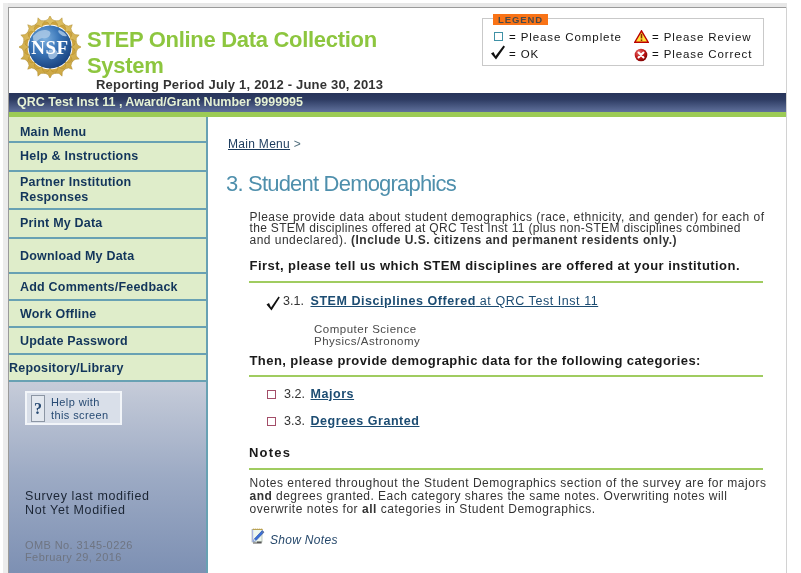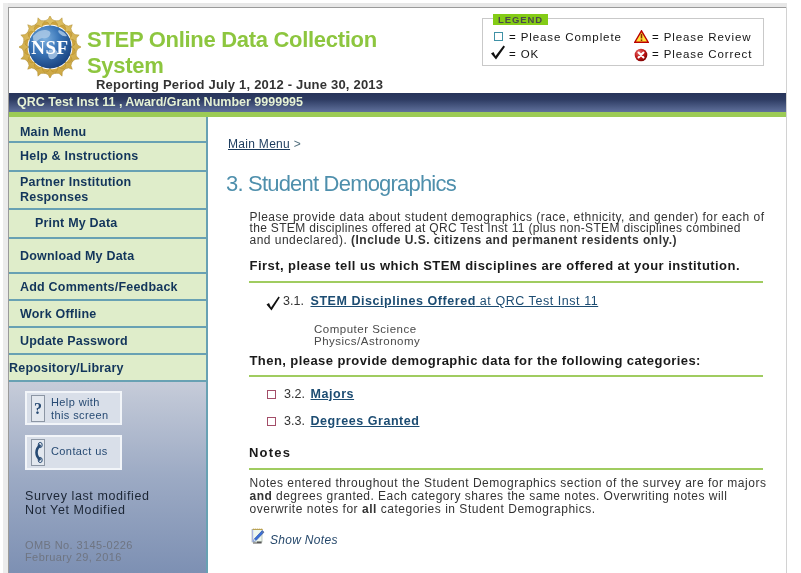--- a/index.html
+++ b/index.html
@@ -32,21 +32,21 @@
 <circle cx="31" cy="31" r="21.5" fill="url(#globe)"></circle>
 <path fill="#a9c8e6" opacity="0.85" d="M14,20 q6,-7 13,-6 q6,1 4,5 q-2,4 -8,3 q-5,2 -6,5 q-3,1 -3,-7z M30,34 q5,-2 8,1 q2,3 -1,6 q-4,4 -7,1 q-2,-5 0,-8z M40,14 q6,2 8,6 q-4,1 -7,-2 q-3,-3 -1,-4z"></path>
 <text x="31" y="38" text-anchor="middle" font-family="Liberation Serif,serif" font-weight="bold" font-size="19" fill="#ffffff" letter-spacing="0.5">NSF</text>
 </svg>
 </div>
 
 <div class="abs" style="left:87px;top:27px;font-size:22px;font-weight:bold;color:#8dc63f;line-height:26px;letter-spacing:-0.3px;">STEP Online Data Collection<br>System</div>
 <div class="abs" style="left:96px;top:76.5px;font-size:13px;font-weight:bold;color:#333;letter-spacing:0.2px;">Reporting Period July 1, 2012 - June 30, 2013</div>
 
 <div class="abs" style="left:482px;top:18px;width:280px;height:46px;border:1px solid #c9c9c9;"></div>
-<div class="abs" style="left:493px;top:14px;background:#84cc16;padding:0 5px;font-size:9.5px;font-weight:bold;color:#4a4a4a;letter-spacing:0.9px;">LEGEND</div>
+<div class="abs" style="left:493px;top:14px;background:#f97316;padding:0 5px;font-size:9.5px;font-weight:bold;color:#4a4a4a;letter-spacing:0.9px;">LEGEND</div>
 <div class="abs" style="left:494px;top:32px;width:7px;height:7px;border:1.5px solid #3f91a6;background:#fff;"></div>
 <div class="abs" style="left:509px;top:30.5px;font-size:11.5px;color:#141414;letter-spacing:0.9px;">= Please Complete</div>
 <div class="abs" style="left:634px;top:29px;"><svg width="15" height="13" viewBox="0 0 15 13">
         <path d="M7.5,0.8 L14.2,12.2 L0.8,12.2 Z" fill="#ffe13b" stroke="#bb0000" stroke-width="1.4"></path>
         <rect x="6.7" y="3.8" width="1.6" height="4.6" fill="#8a2b00"></rect>
         <rect x="6.7" y="9.4" width="1.6" height="1.6" fill="#8a2b00"></rect>
       </svg></div>
 <div class="abs" style="left:652px;top:30.5px;font-size:11.5px;color:#141414;letter-spacing:0.9px;">= Please Review</div>
 <div class="abs" style="left:490px;top:45px;"><svg width="16" height="15" viewBox="0 0 16 15">
         <path d="M1,8.5 L3.5,7 L5.5,11 L13.5,0.5 L15,1.8 L6,14.5 Z" fill="#111"></path>
@@ -69,42 +69,32 @@
 <div class="abs" style="left:17px;top:93px;height:19px;line-height:19px;font-size:12.5px;font-weight:bold;color:#e6f2d5;">QRC Test Inst 11 , Award/Grant Number 9999995</div>
 <div class="abs" style="left:692px;top:93px;height:15px;line-height:19px;font-size:12.5px;font-weight:bold;color:#fff;letter-spacing:0.5px;margin-top:47px;">LOGOUT</div>
 
 <div class="abs" style="left:9px;top:112px;width:777px;height:5px;background:#9ccb55;"></div>
 
 <div class="abs" style="left:9px;top:117px;width:197px;height:456px;border-right:2px solid #68a1b3;background:linear-gradient(180deg,#cacfdb 256px,#9caac4 360px,#7d90b3 456px);">
 <div id="menu" style="font-size:12.5px;font-weight:bold;color:#12355b;letter-spacing:0.2px;">
 <div style="box-sizing:border-box;height:26px;border-bottom:2px solid #68a1b3;background:#dfedca;display:flex;align-items:center;padding-left:11px;padding-top:6px;">Main Menu</div>
 <div style="box-sizing:border-box;height:28.5px;border-bottom:2px solid #68a1b3;background:#dfedca;display:flex;align-items:center;padding-left:11px;">Help &amp; Instructions</div>
 <div style="box-sizing:border-box;height:38px;border-bottom:2px solid #68a1b3;background:#dfedca;display:flex;align-items:center;padding-left:11px;line-height:15px;">Partner Institution<br>Responses</div>
-<div style="box-sizing:border-box;height:29.5px;border-bottom:2px solid #68a1b3;background:#dfedca;display:flex;align-items:center;padding-left:26px;">Print My Data</div>
+<div style="box-sizing:border-box;height:29.5px;border-bottom:2px solid #68a1b3;background:#dfedca;display:flex;align-items:center;padding-left:11px;">Print My Data</div>
 <div style="box-sizing:border-box;height:35px;border-bottom:2px solid #68a1b3;background:#dfedca;display:flex;align-items:center;padding-left:11px;">Download My Data</div>
 <div style="box-sizing:border-box;height:27px;border-bottom:2px solid #68a1b3;background:#dfedca;display:flex;align-items:center;padding-left:11px;">Add Comments/Feedback</div>
 <div style="box-sizing:border-box;height:27px;border-bottom:2px solid #68a1b3;background:#dfedca;display:flex;align-items:center;padding-left:11px;">Work Offline</div>
 <div style="box-sizing:border-box;height:27px;border-bottom:2px solid #68a1b3;background:#dfedca;display:flex;align-items:center;padding-left:11px;">Update Password</div>
 <div style="box-sizing:border-box;height:27px;border-bottom:2px solid #68a1b3;background:#dfedca;display:flex;align-items:center;">Repository/Library</div>
 </div>
 </div>
 
 <div class="abs" style="left:25px;top:391px;width:93px;height:30px;border:2px solid #f2f5f9;background:#d9dfe9;">
 <div class="abs" style="left:4px;top:2px;width:12px;height:25px;border:1px solid #8c96a4;background:#e3e8ef;text-align:center;"><span style="font-family:'Liberation Serif',serif;font-weight:bold;font-size:16px;color:#274a73;line-height:25px;">?</span></div>
 <div class="abs" style="left:24px;top:2.5px;font-size:11px;color:#274a73;letter-spacing:0.4px;line-height:13px;">Help with<br>this screen</div>
-</div>
-<div class="abs" style="left:25px;top:435px;width:93px;height:30.5px;border:2px solid #f2f5f9;background:#d9dfe9;">
-<div class="abs" style="left:4px;top:2px;width:12px;height:25px;border:1px solid #8c96a4;background:#e3e8ef;">
-<svg width="12" height="25" viewBox="0 0 12 25">
-          <path d="M8.5,5 q-4,3 -4,7.5 q0,4.5 4,7.5" fill="none" stroke="#274a73" stroke-width="2.6"></path>
-          <ellipse cx="8.2" cy="5" rx="2" ry="2.6" fill="none" stroke="#274a73" stroke-width="1"></ellipse>
-          <ellipse cx="8.2" cy="20" rx="2" ry="2.6" fill="none" stroke="#274a73" stroke-width="1"></ellipse>
-        </svg>
-</div>
-<div class="abs" style="left:24px;top:8px;font-size:11px;color:#274a73;letter-spacing:0.4px;">Contact us</div>
 </div>
 <div class="abs" style="left:25px;top:489px;font-size:12.5px;color:#1b2534;line-height:14px;letter-spacing:0.6px;">Survey last modified<br>Not Yet Modified</div>
 <div class="abs" style="left:25px;top:539px;font-size:11px;color:#6f7582;line-height:12px;letter-spacing:0.4px;">OMB No. 3145-0226<br>February 29, 2016</div>
 
 <div class="abs" style="left:228px;top:137px;font-size:12px;color:#54707e;letter-spacing:0.3px;"><a style="color:#1b3a5c;">Main Menu</a> &gt;</div>
 <div class="abs" style="left:226px;top:171px;font-size:22px;color:#4e8fac;letter-spacing:-0.8px;">3. Student Demographics</div>
 
 <div class="abs" style="left:249.5px;top:211.5px;font-size:12px;line-height:11.9px;color:#333;letter-spacing:0.48px;">Please provide data about student demographics (race, ethnicity, and gender) for each of<br><span style="letter-spacing:0.33px;">the STEM disciplines offered at QRC Test Inst 11 (plus non-STEM disciplines combined</span><br>and undeclared). <b>(Include U.S. citizens and permanent residents only.)</b></div>
 
 <div class="abs" style="left:249.5px;top:258px;font-size:13px;font-weight:bold;color:#1a1a1a;letter-spacing:0.45px;">First, please tell us which STEM disciplines are offered at your institution.</div>

